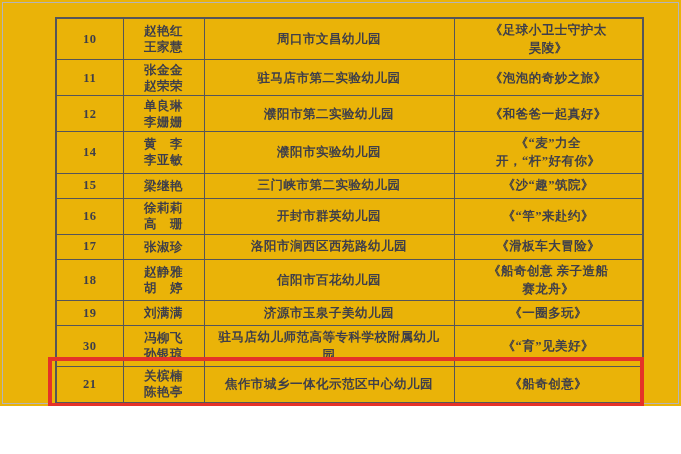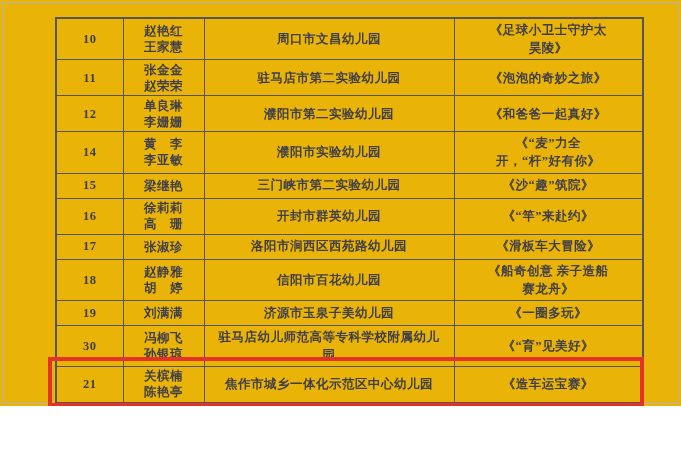--- a/index.html
+++ b/index.html
@@ -149,21 +149,21 @@
           <td class="c-school">驻马店幼儿师范高等专科学校附属幼儿园</td>
           <td class="c-work">《“育”见美好》</td>
         </tr>
         <tr class="tall">
           <td class="c-no">21</td>
           <td class="c-names">
             <div>关槟楠</div>
             <div>陈艳亭</div>
           </td>
           <td class="c-school">焦作市城乡一体化示范区中心幼儿园</td>
-          <td class="c-work">《造车运宝赛》</td>
+          <td class="c-work">《船奇创意》</td>
         </tr>
       </tbody>
   </table>
 
   <div class="highlight-box" style="left: 48px; width: 596px; top: 357.25px; height: 49.25px;"></div>
 
   <div class="page-number">— 39 —</div>
 </div>
 
 </body></html>

